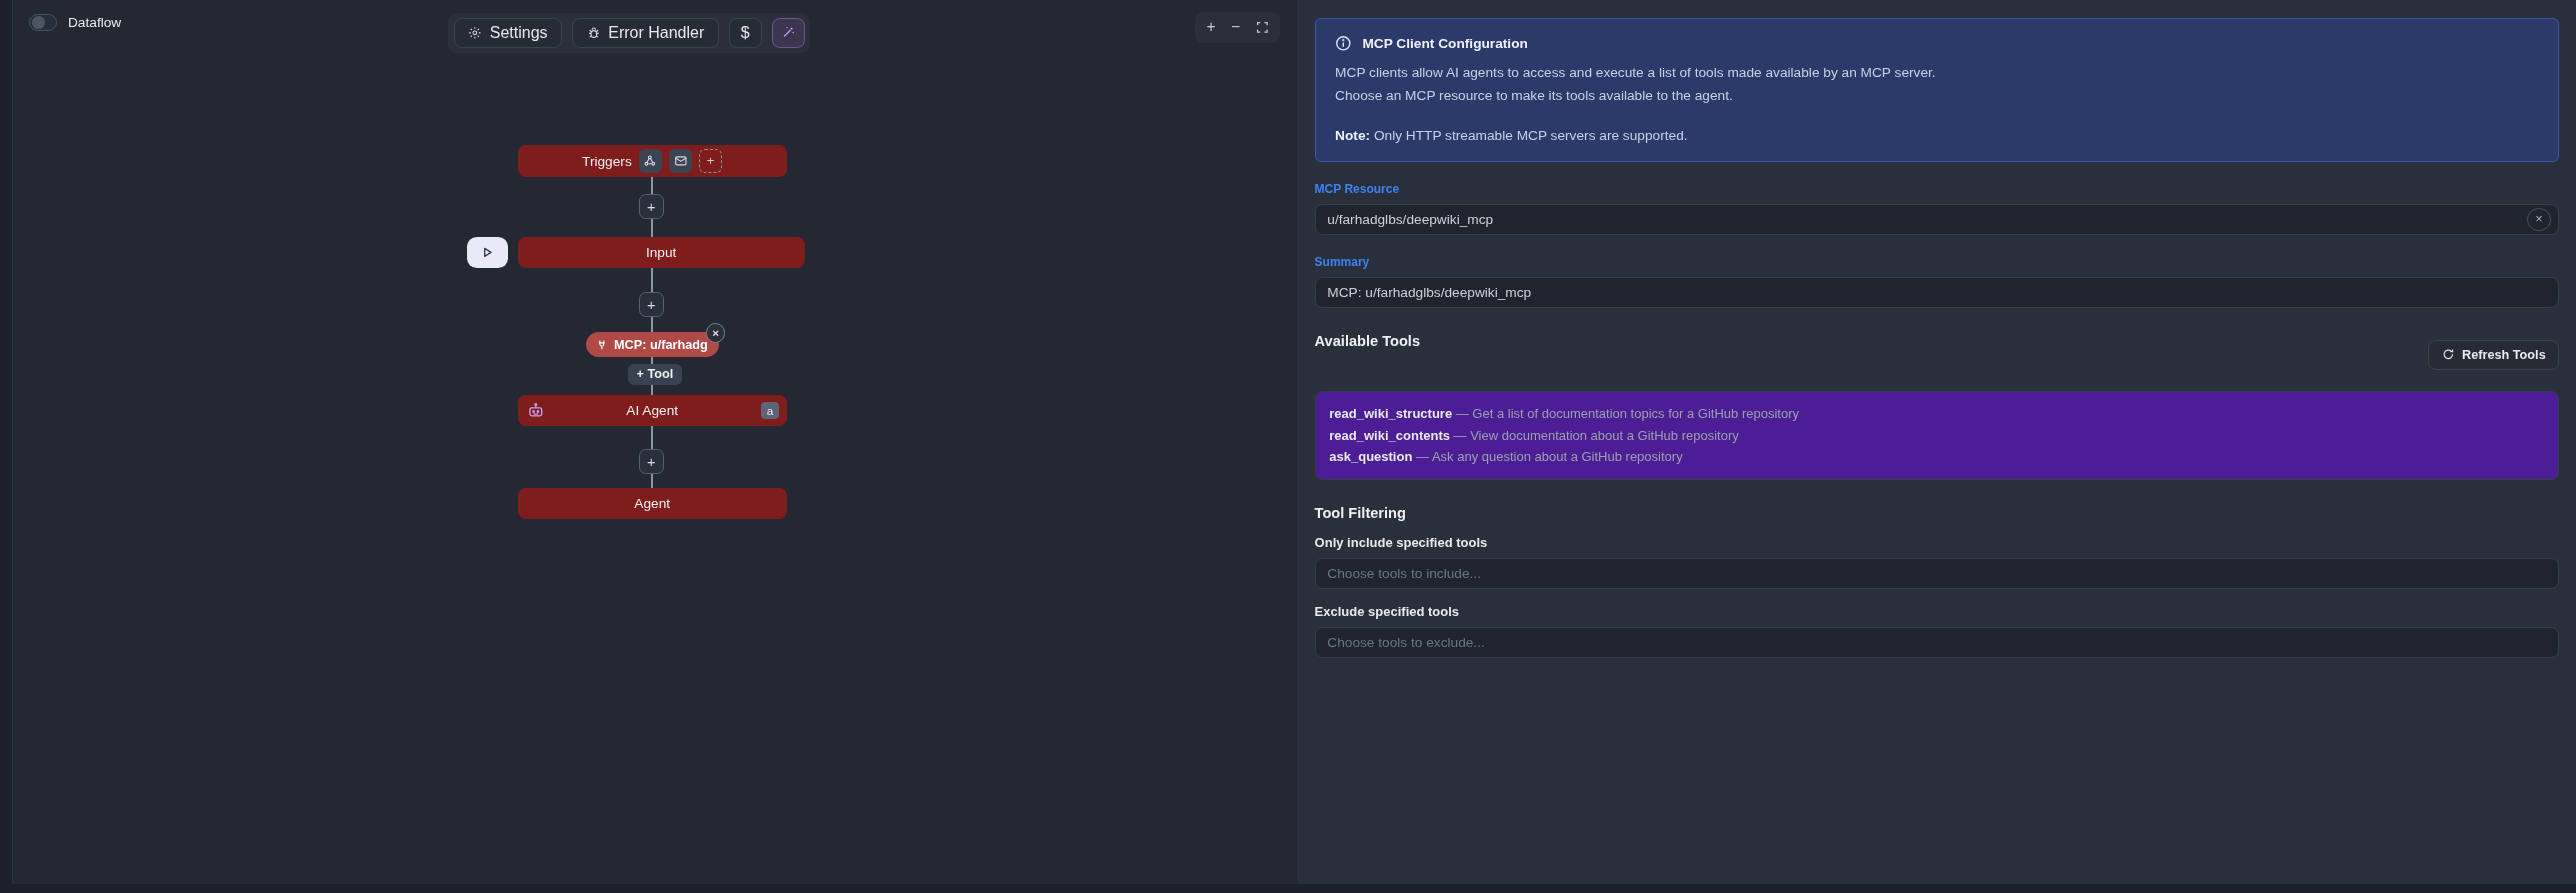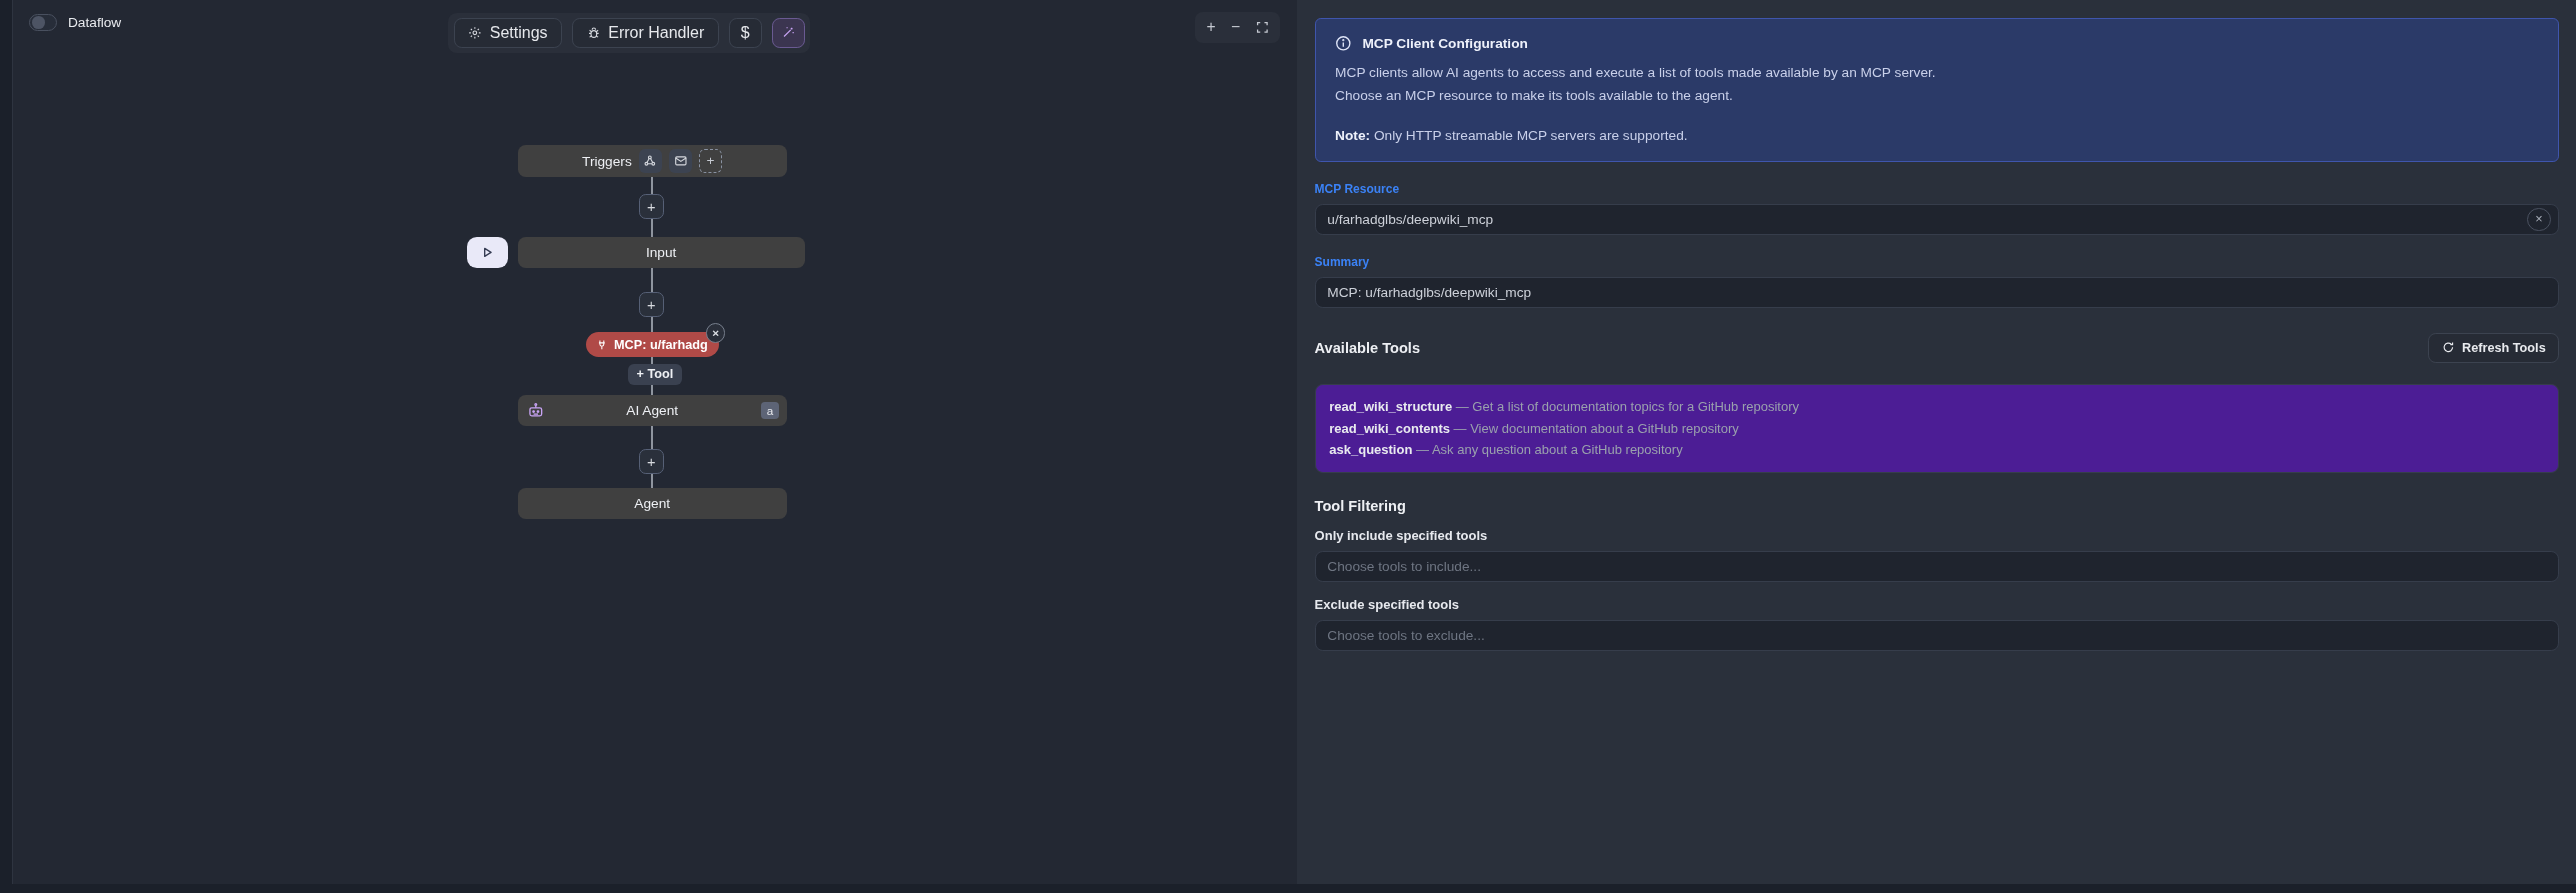--- a/index.html
+++ b/index.html
@@ -33,21 +33,21 @@
 
   .zoomctrl { position:absolute; left:1182px; top:11.7px; height:31px; background:#2a2f3a;
     border-radius:7.8px; display:flex; align-items:center; gap:15.6px; padding:0 11.7px; }
   .zoomctrl .zbtn { color:#c6cad2; font-size:15.6px; line-height:1; cursor:pointer; display:flex; align-items:center; }
 
   .conn-line { position:absolute; left:638px; top:177px; width:2px; height:312px; background:#8f959f; }
   .conn-plus { position:absolute; width:25.4px; height:25.4px; border-radius:6.8px; background:#2a303b;
     border:1.5px solid #566076; color:#d7dadf; font-size:14.6px; display:flex; align-items:center;
     justify-content:center; cursor:pointer; z-index:2; }
 
-  .node { position:absolute; background:#404040; border-radius:7.8px; color:#eef0f4; font-size:13.7px;
+  .node { position:absolute; background:#7f1d1d; border-radius:7.8px; color:#eef0f4; font-size:13.7px;
     font-weight:500; display:flex; align-items:center; justify-content:center; z-index:1; cursor:pointer; }
   .node-triggers { left:505px; top:145px; width:269px; height:32px; gap:6.8px; }
   .trig-chip { width:23.4px; height:23.4px; border-radius:5.9px; background:#3c4351; display:flex;
     align-items:center; justify-content:center; cursor:pointer; }
   .trig-chip.dashed { background:transparent; border:1.5px dashed #8a93a3; color:#c6cad2; font-size:13.7px; }
 
   .play-btn { position:absolute; left:454px; top:237px; width:41px; height:31px; background:#e9e9f8;
     border-radius:9.8px; display:flex; align-items:center; justify-content:center; cursor:pointer; z-index:1; }
   .node-input  { left:505px; top:237px; width:287px; height:31px; }
   .node-agent  { left:505px; top:395px; width:269px; height:31px; }
@@ -85,25 +85,25 @@
   .txt-input { margin-top:7.8px; position:relative; }
   .txt-input input { width:100%; height:31px; background:#1f242e; border:1px solid #363d4b;
     border-radius:7.8px; color:#cdd1d9; font-size:13.7px; padding:0 39px 0 11.7px;
     font-family:"Liberation Sans", sans-serif; outline:none; }
   .txt-input input::placeholder { color:#6e7582; }
   .txt-input.no-clear input { padding-right:11.7px; }
   .clear-btn { position:absolute; right:8.8px; top:3.9px; width:23.4px; height:23.4px; border-radius:50%;
     border:1px solid #4a5160; color:#aab0bb; font-size:12.7px; display:flex; align-items:center;
     justify-content:center; cursor:pointer; }
 
-  .section-row { margin-top:24.4px; display:flex; align-items:center; justify-content:space-between; }
+  .section-row { margin-top:24.4px; display:flex; align-items:flex-start; justify-content:space-between; }
   .section-title { color:#edeff3; font-size:14.6px; font-weight:bold; }
   .refresh-btn { height:30px; background:#262b35; border:1px solid #3c4350; border-radius:7.8px;
     color:#e8eaee; font-size:12.7px; font-weight:bold; display:flex; align-items:center; gap:7.8px;
-    padding:0 12.7px; cursor:pointer; }
+    padding:0 12.7px; cursor:pointer;margin-top:7px; }
 
   .tools-box { margin-top:21px; background:#4c1d95; border:1px solid #363d4b; border-radius:7.8px;
     padding:11.7px 13.7px; }
   .tool-row { font-size:13px; line-height:21.5px; color:#9aa1ad; }
   .tool-name { color:#e9ebef; font-weight:bold; }
 
   svg { display:block; }
 </style>
 </head>
 <body>

